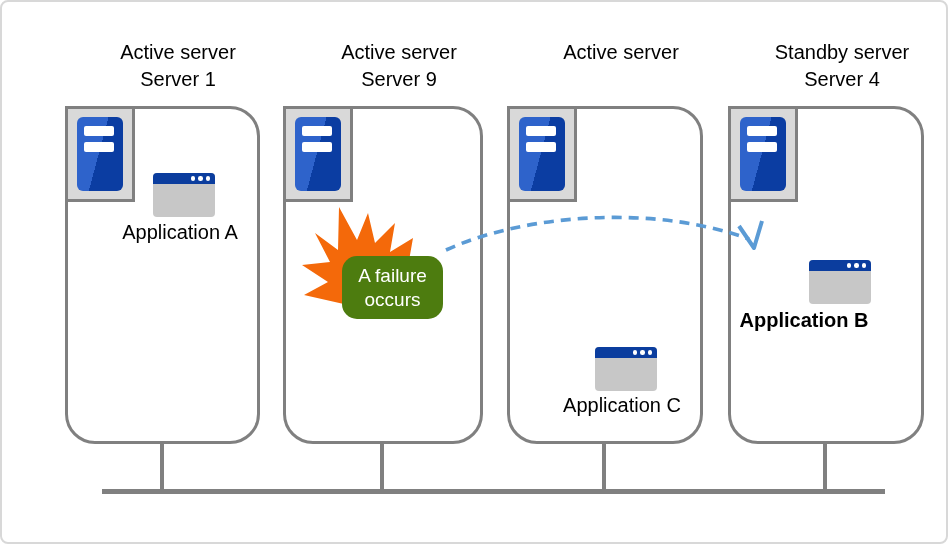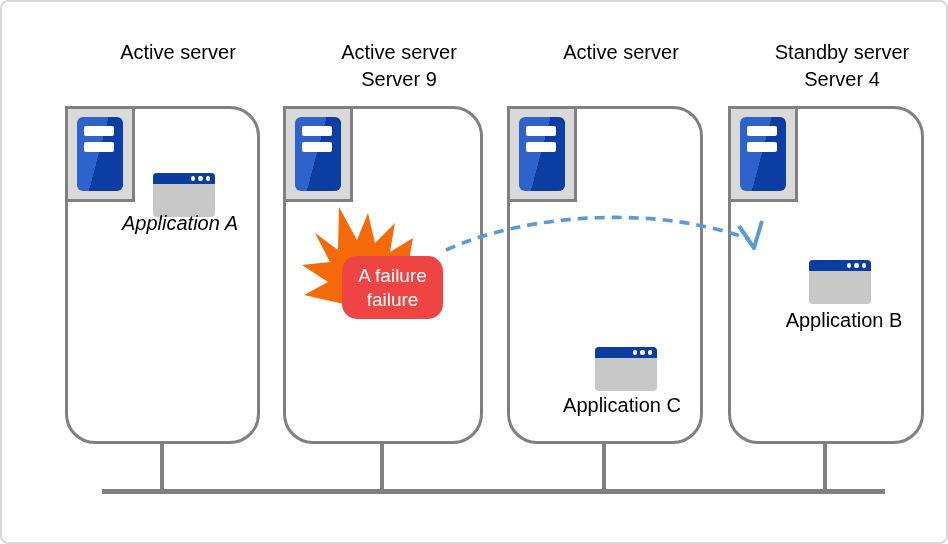--- a/index.html
+++ b/index.html
@@ -56,29 +56,29 @@
     display:block; width:4.5px; height:4.5px; border-radius:50%; background:#fff;
   }
   .ai-a { left:151px; top:171px; }
   .ai-c { left:593px; top:345px; }
   .ai-b { left:807px; top:258px; }
 
   .app-label {
     position:absolute; width:180px; text-align:center;
     font-size:20px; color:#000;
   }
-  .al-a { left:88px;  top:210px;font-style:italic; }
+  .al-a { left:88px;  top:219px; }
   .al-c { left:530px; top:392px; }
-  .al-b { left:752px; top:307px; }
+  .al-b { left:712px; top:307px;font-weight:bold; }
 
   
   .burst-svg { position:absolute; left:290px; top:198px; width:170px; height:125px; }
   .failure-callout {
     position:absolute; left:340px; top:254px; width:101px; height:63px;
-    background:#ef4444; border-radius:15px; color:#fff;
+    background:#4d7c0f; border-radius:15px; color:#fff;
     font-size:19px; line-height:24px; text-align:center;
     display:flex; flex-direction:column; align-items:center; justify-content:center;
   }
 
   
   .arrow-svg { position:absolute; left:425px; top:195px; width:345px; height:70px; }
 
   
   .net-bus {
     position:absolute; left:100px; top:487px; width:783px; height:5px; background:#808080;
@@ -86,20 +86,21 @@
   .net-stub { position:absolute; top:440px; width:4px; height:49px; background:#808080; }
   .ns1 { left:158px; } .ns2 { left:378px; } .ns3 { left:600px; } .ns4 { left:821px; }
 </style>
 </head>
 <body>
 
 <div class="canvas">
 
   <div class="server-title t1">
     <div>Active server</div>
+    <div>Server 1</div>
   </div>
   <div class="server-title t2">
     <div>Active server</div>
     <div>Server 9</div>
   </div>
   <div class="server-title t3">
     <div>Active server</div>
   </div>
   <div class="server-title t4">
     <div>Standby server</div>
@@ -173,21 +174,21 @@
         </span>
     </div>
   </div>
   <div class="app-label al-b">Application B</div>
 
   <svg class="burst-svg" viewBox="0 0 170 125">
     <polygon fill="#f4690a" points="65,107 12,95 36,82 10,65 38,62 23,33 46,50 47,7 65,40 76,13 83,43 103,23 98,52 121,38 115,72 90,102"></polygon>
   </svg>
   <div class="failure-callout">
     <span>A failure</span>
-    <span>failure</span>
+    <span>occurs</span>
   </div>
 
   <svg class="arrow-svg" viewBox="0 0 345 70">
     <path d="M 19 53 C 100 16, 230 8, 322 42" fill="none" stroke="#5b9bd5" stroke-width="3.6" stroke-dasharray="10 7"></path>
     <polyline points="312,29 327,51 335,24" fill="none" stroke="#5b9bd5" stroke-width="4" stroke-linejoin="round"></polyline>
   </svg>
 
 </div>
 
 </body></html>

